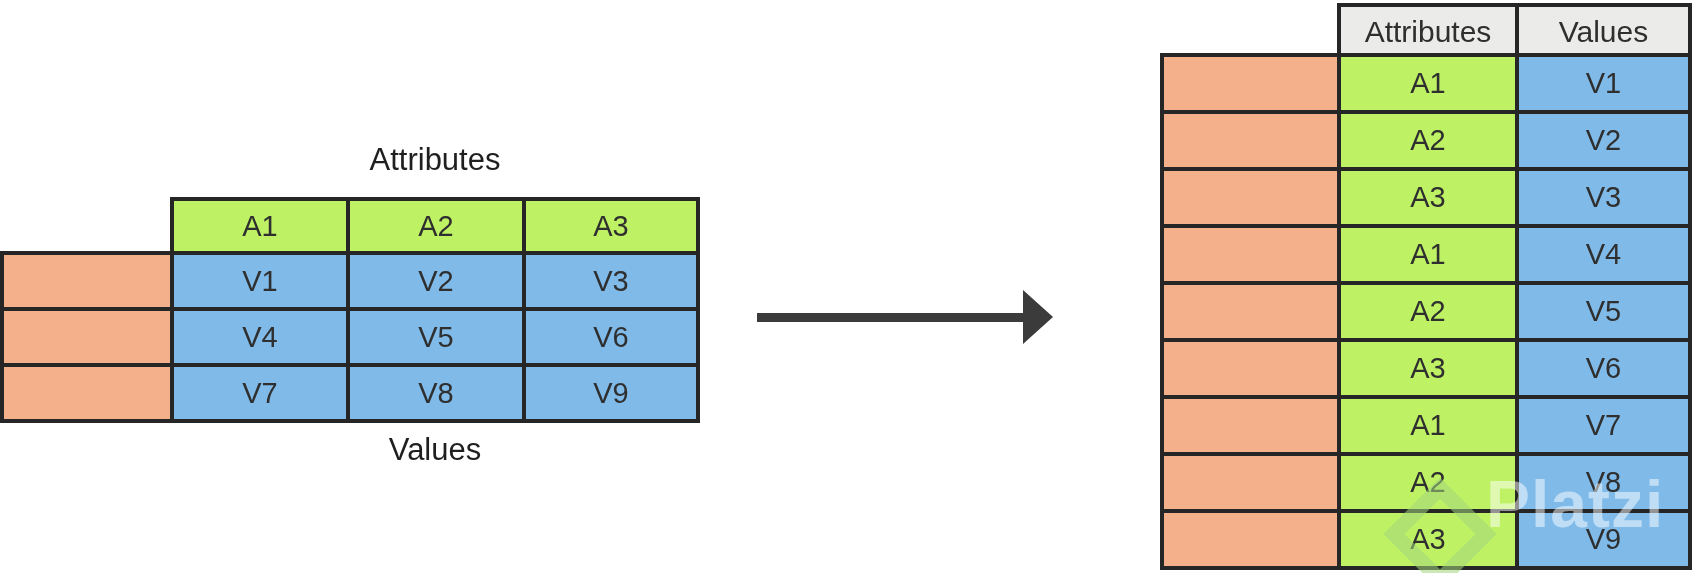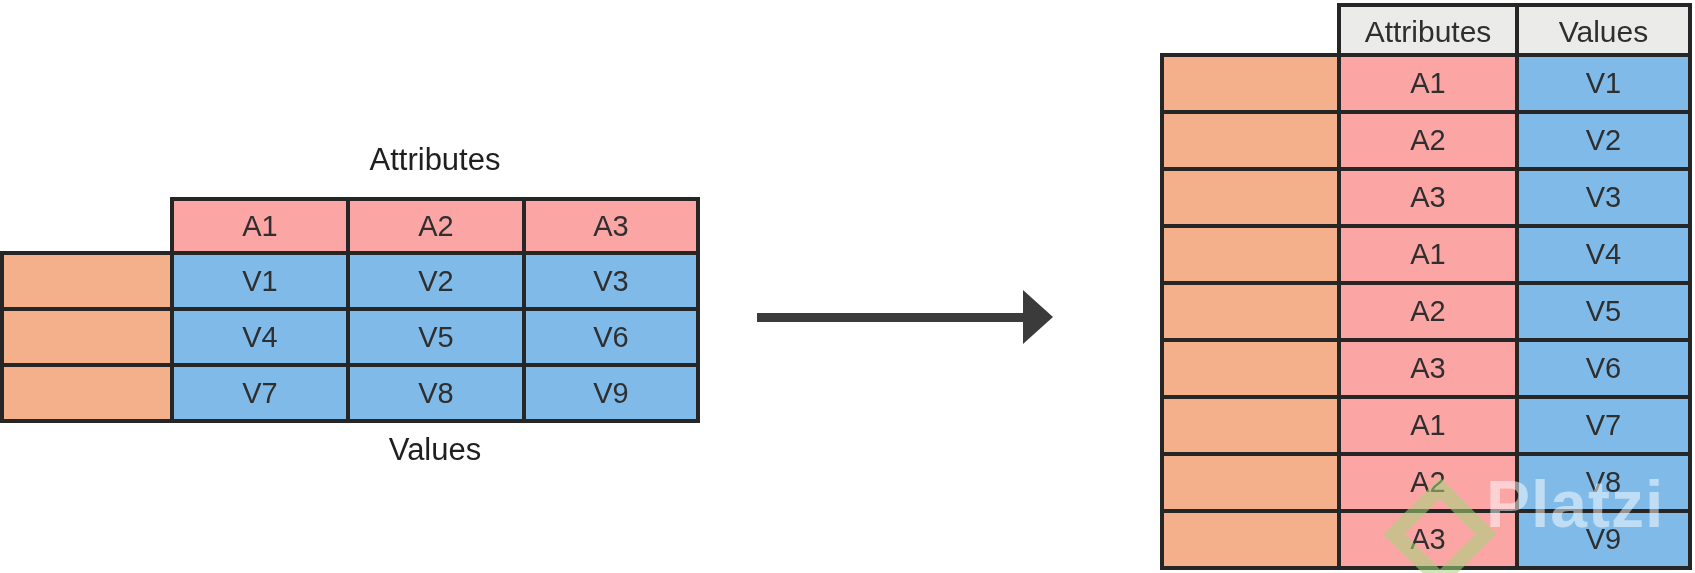--- a/index.html
+++ b/index.html
@@ -15,21 +15,21 @@
   .row{display:flex;}
   .row + .row{margin-top:-4px;}
   .cell{
     box-sizing:border-box;
     border:4px solid #262626;
     display:flex;align-items:center;justify-content:center;
     font-size:29px;line-height:1;color:#2f2f2f;
   }
   .cell + .cell{margin-left:-4px;}
   .orange{background:#f4b08b;}
-  .green{background:#fca5a5;}
+  .green{background:#bef264;}
   .blue{background:#7fbae8;}
   .gray{background:#ebebe9;font-size:30px;}
   
   .lt-head .cell{width:180px;height:58px;}
   .lt-head .cell:last-child{width:178px;}
   .lt-body .cell{height:60px;}
   .lt-id{width:174px;}
   .lt-val{width:180px;}
   .lt-val-last{width:178px;}
   

